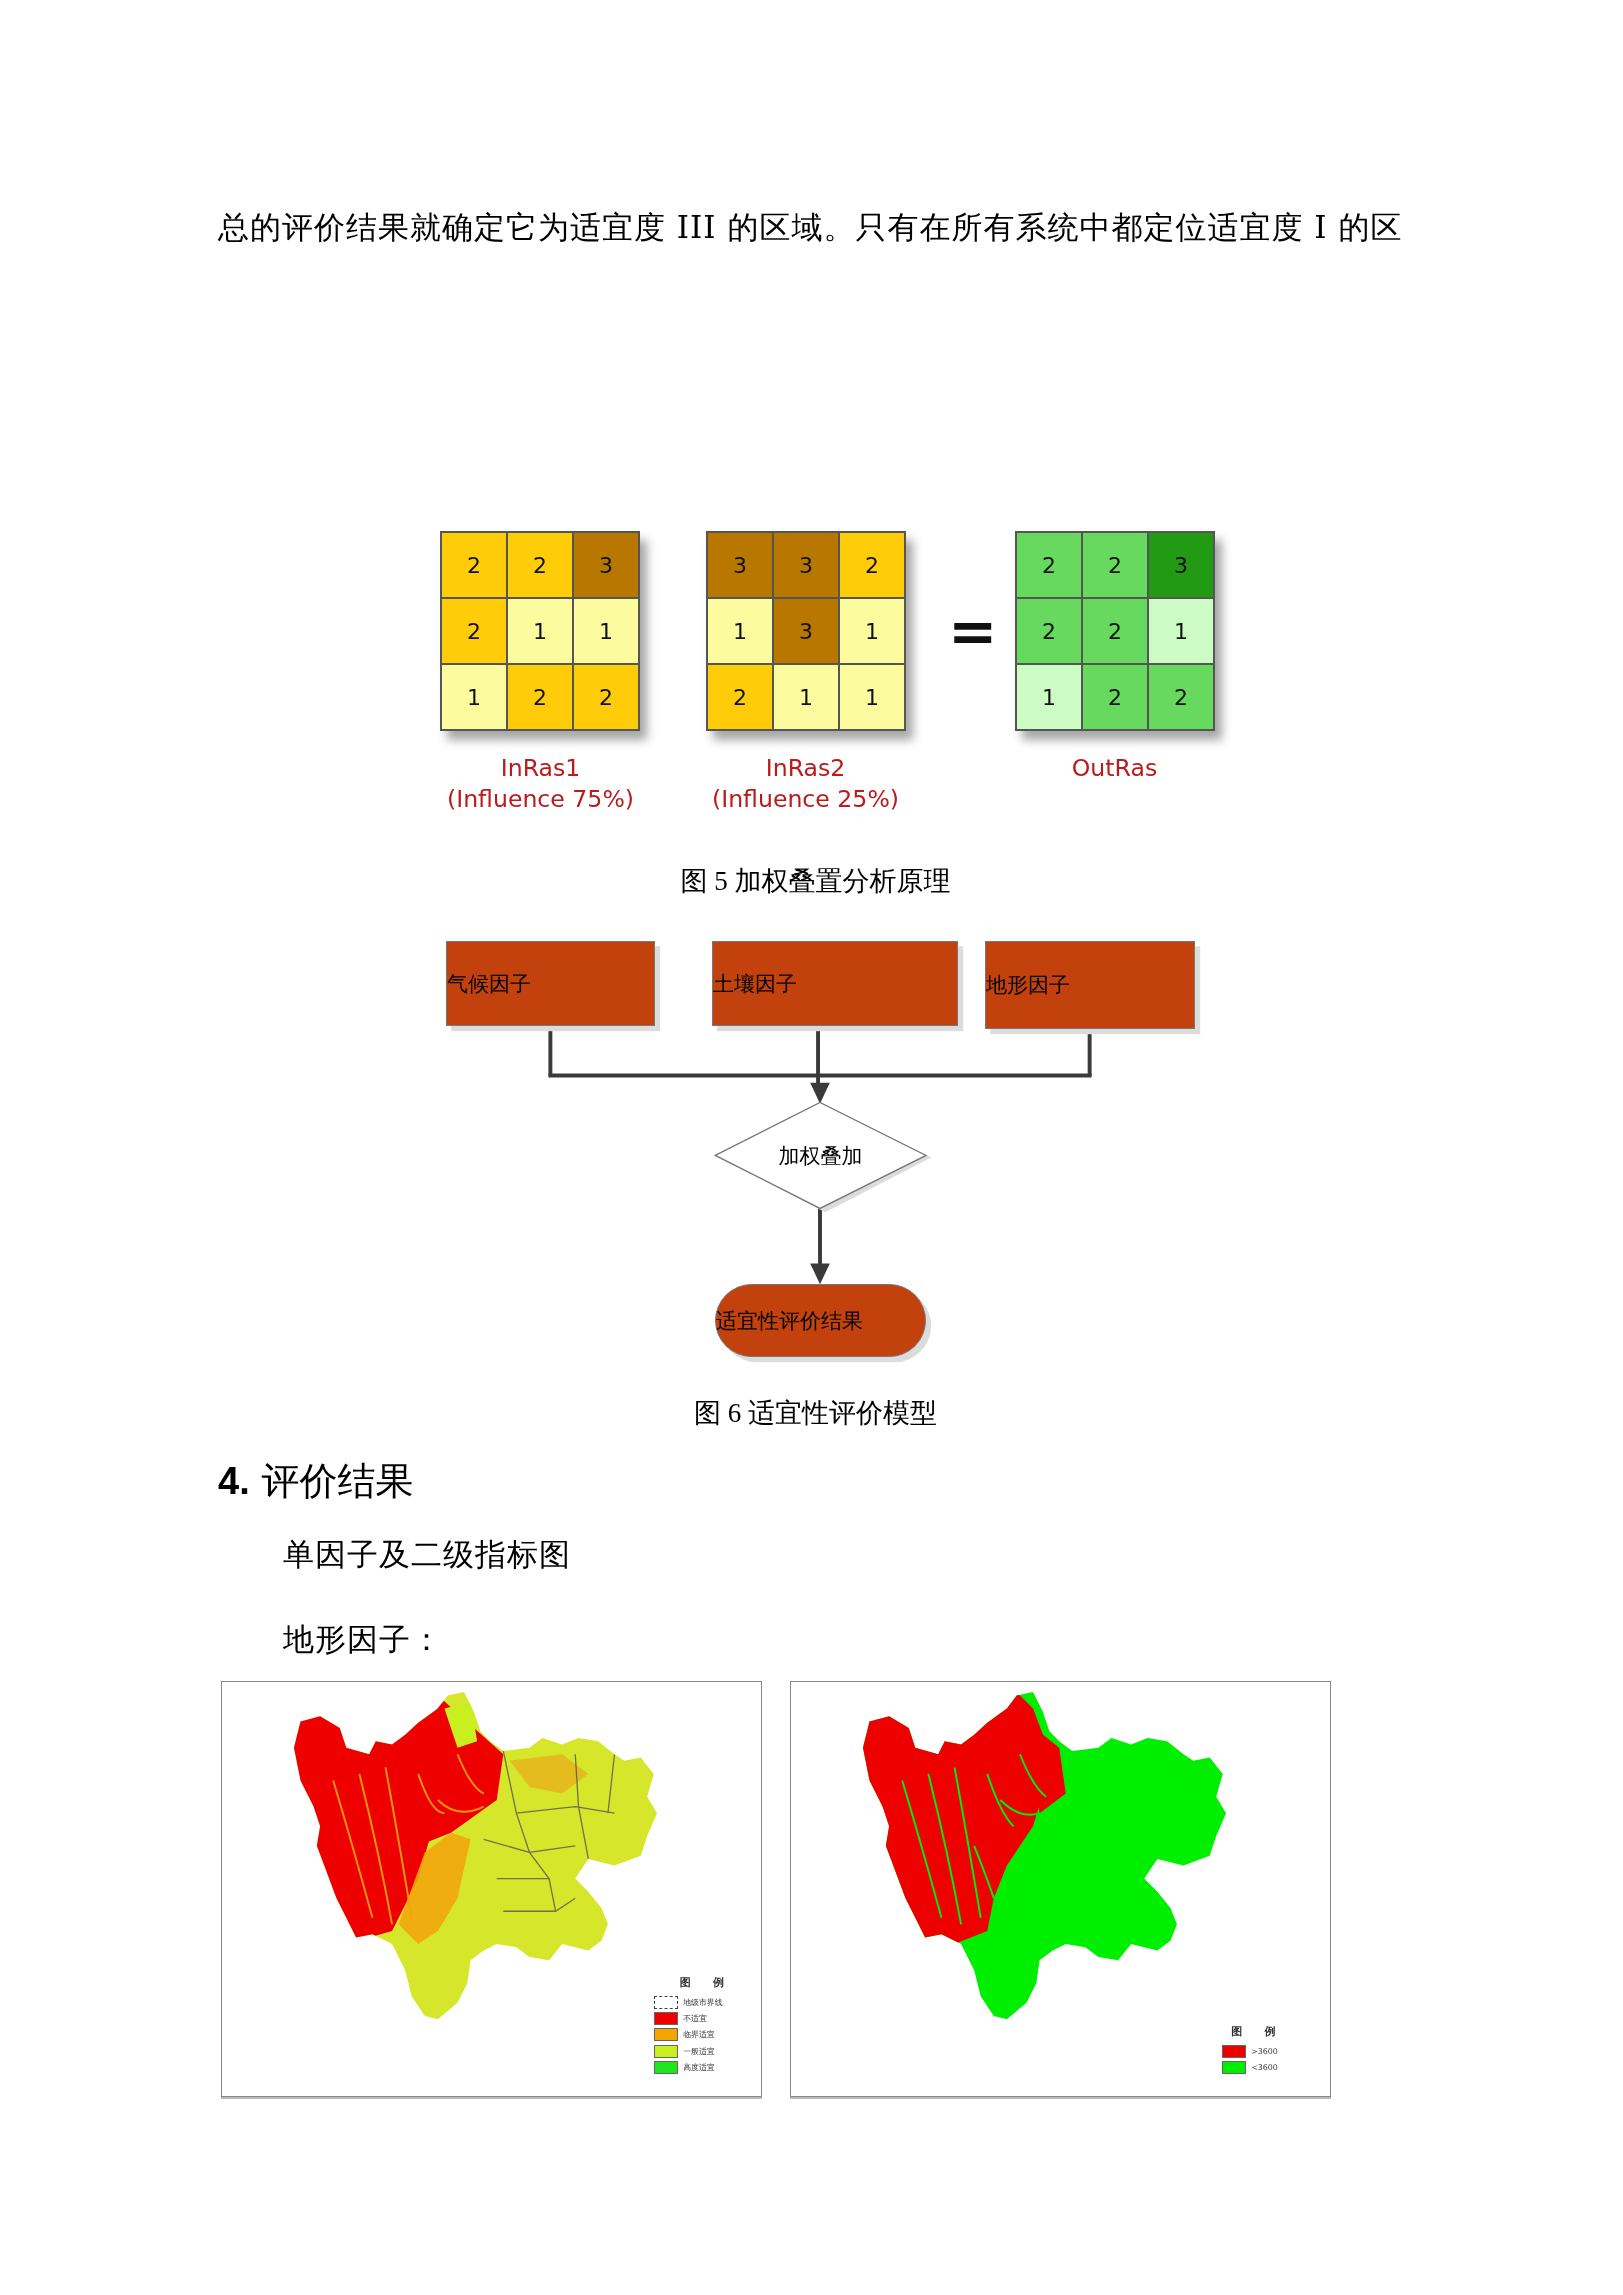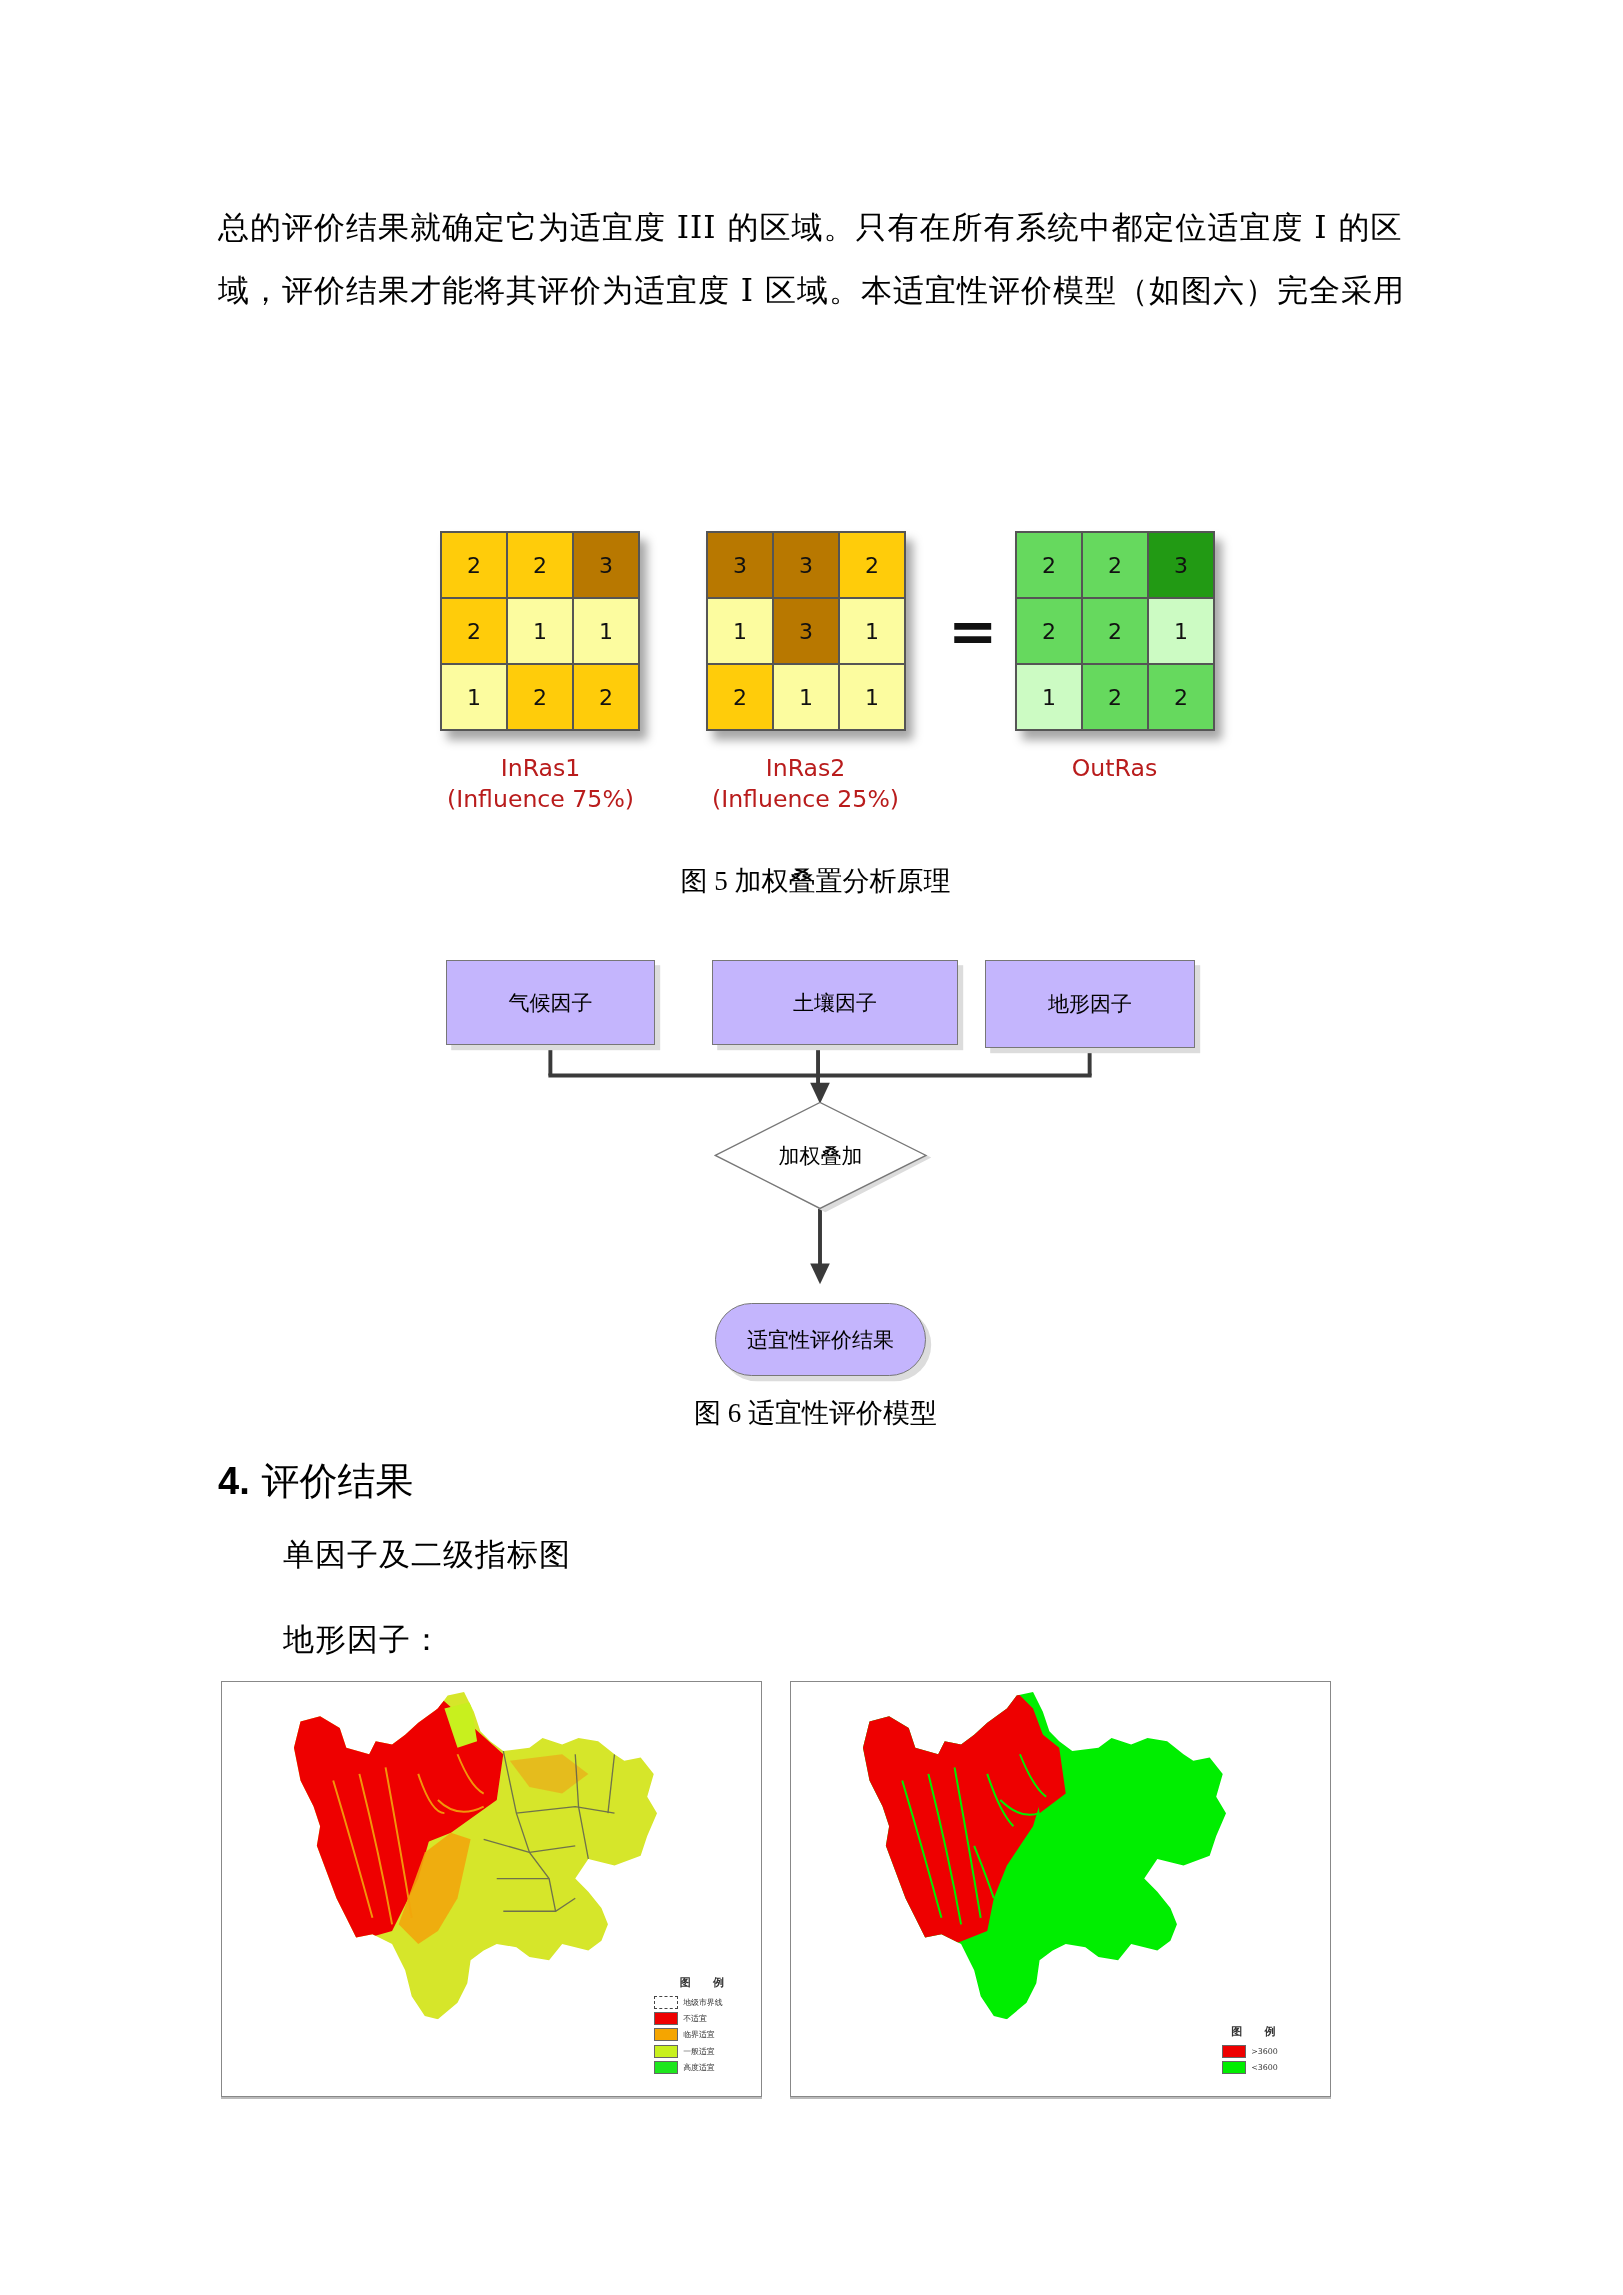--- a/index.html
+++ b/index.html
@@ -20,23 +20,23 @@
             font-family: "DejaVu Sans", sans-serif; font-size: 22px; color: #111; }
     .grid-label { font-family: "DejaVu Sans", sans-serif; font-size: 23.6px; color: #b91c1c;
                   text-align: center; line-height: 31px; }
     .equals { font-family: "DejaVu Sans", sans-serif; font-weight: bold; font-size: 59px;
               line-height: 59px; color: #111; }
 
     .caption { font-family: Liberation Serif, serif; font-size: 27px;
                text-align: center; width: 1623px; left: 4px; }
 
     
-    .fbox { background: #c4b5fd; border: 1.3px solid #777; box-shadow: 5.2px 5.2px 0 #dcdcdc;
-            display: flex; align-items: center; justify-content: center; font-size: 21px;
-            box-sizing: border-box; margin-top: 19px; }
+    .fbox { background: #c2410c; border: 1.3px solid #777; box-shadow: 5.2px 5.2px 0 #dcdcdc;
+            display: flex; align-items: center; justify-content: flex-start; font-size: 21px;
+            box-sizing: border-box; }
     .terminal { border-radius: 37px; }
     .diamond-text { font-size: 21px; text-align: center; }
 
     .section-heading { left: 218px; top: 1458px; font-family: "Liberation Sans", "DejaVu Sans", sans-serif;
                        font-size: 38px; line-height: 46px; }
     .section-heading .num { font-weight: bold; margin-right: 11.8px; }
     .subline { left: 283px; font-size: 31px; line-height: 39px; letter-spacing: 1px; }
 
     
     .map-frame { border: 1.3px solid #888; background: #fff; box-sizing: border-box;
@@ -45,21 +45,20 @@
     .legend-title { font-weight: bold; font-size: 11px; letter-spacing: 9.2px; text-align: center; margin-bottom: 3.9px; }
     .legend-item { display: flex; align-items: center; height: 16.4px; font-size: 7.9px; }
     .swatch { width: 24px; height: 13px; margin-right: 5.2px; border: 0.7px solid #666; box-sizing: border-box; }
     .swatch.dashed { border: 1.3px dashed #444; background: #fff; }
   </style>
 </head>
 <body>
 
 <div class="abs para">
   <span class="line">总的评价结果就确定它为适宜度 III 的区域。只有在所有系统中都定位适宜度 I 的区</span>
-  <span class="line">域，评价结果才能将其评价为适宜度 I 区域。本适宜性评价模型（如图六）完全采用</span>
 </div>
 
 <div class="abs" style="left:0;top:0;">
   <div class="abs grid" style="left:440px;top:531px;">
       <div class="cell" style="background: rgb(255, 204, 10);">2</div>
       <div class="cell" style="background: rgb(255, 204, 10);">2</div>
       <div class="cell" style="background: rgb(184, 120, 0);">3</div>
       <div class="cell" style="background: rgb(255, 204, 10);">2</div>
       <div class="cell" style="background: rgb(252, 252, 159);">1</div>
       <div class="cell" style="background: rgb(252, 252, 159);">1</div>

